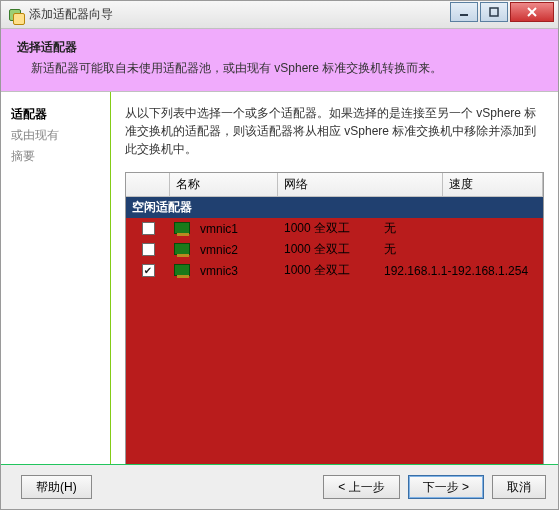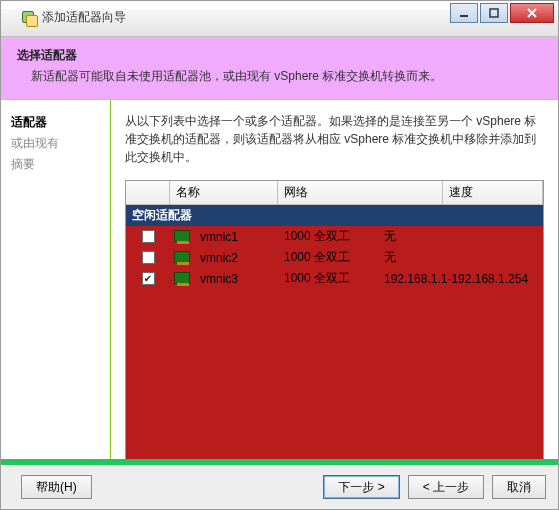--- a/index.html
+++ b/index.html
@@ -1,18 +1,18 @@
 <!DOCTYPE html>
 <html><head>
 <meta charset="utf-8">
 <style>
   * { box-sizing: border-box; margin: 0; padding: 0; font-family: "Microsoft YaHei", "SimSun", Tahoma, sans-serif; font-size: 12px; }
   body { background: #d4d0c8; }
   .window { width: 559px; height: 510px; background: #fff; border: 1px solid #9a9a9a; position: relative; }
-  .titlebar { height: 28px; background: linear-gradient(#f7f7f7, #e3e3e3); border-bottom: 1px solid #c0c0c0; display: flex; padding-left: 19px; margin-top: 8px; }
+  .titlebar { height: 28px; background: linear-gradient(#f7f7f7, #e3e3e3); border-bottom: 1px solid #c0c0c0; display: flex; align-items: center; padding-left: 6px; }
   .titlebar .ticon { width: 16px; height: 16px; margin-right: 6px; position: relative; }
   .titlebar .ticon::before { content:""; position:absolute; left:2px; top:2px; width:10px; height:10px; border:1px solid #3a7a2b; background:#9ccf74; border-radius:2px; }
   .titlebar .ticon::after { content:""; position:absolute; left:6px; top:6px; width:10px; height:10px; border:1px solid #b8860b; background:#ffe08a; border-radius:2px; }
   .titlebar-text { flex: 1; color: #333; }
   .winbtns { display:flex; height:20px; margin-right:4px; margin-top:-6px; }
   .winbtn { width: 28px; height: 20px; border: 1px solid #5a7fa0; background: linear-gradient(#e5eef7,#c6d7e8); margin-left: 2px; display:flex; align-items:center; justify-content:center; color:#2b3a4a; }
   .winbtn.close { width: 44px; background: linear-gradient(#e88,#c33); border-color:#a02020; color:#fff; }
   .winbtn svg { display:block; }
   .header { padding: 10px 16px 14px 16px; border-bottom: 1px solid #c0c0c0; background:#f0abfc; }
   .header-title { font-weight: bold; color:#222; }
@@ -35,21 +35,21 @@
   .row { display:flex; align-items:center; padding:2px 0; }
   .row .c0 { width:44px; display:flex; justify-content:center; padding:0; }
   .row .c1 { width:108px; display:flex; gap:10px; padding-left:4px; }
   .row .c2 { width:100px; padding-left:6px; }
   .row .c3 { flex:1; padding-left:6px; }
   .chk { width:13px; height:13px; border:1px solid #6a6a6a; background:#fff; display:inline-flex; align-items:center; justify-content:center; }
   .chk.checked::after { content:"✔"; font-size:10px; color:#222; line-height:10px; }
   .nic { width:16px; height:12px; background:#1a7a1a; border:1px solid #0a4a0a; position:relative; }
   .nic::after { content:""; position:absolute; left:2px; bottom:-3px; width:12px; height:3px; background:#b88a20; }
   .listfill { flex:1; }
-  .footer { position:absolute; bottom:0; left:0; right:0; border-top:6px solid #22c55e; background:#eee; padding:10px 12px; display:flex; align-items:center; }
+  .footer { position:absolute; bottom:0; left:0; right:0; border-top:1px solid #22c55e; background:#eee; padding:10px 12px; display:flex; align-items:center; }
   .btn { height:24px; padding:0 14px; border:1px solid #8a8a8a; background:linear-gradient(#fafafa,#e4e4e4); cursor:pointer; }
   .btn.default { border:1px solid #3a6ea5; box-shadow:0 0 0 1px #7fb2e6 inset; }
   .footer .spacer { flex:1; }
   .footer .btn { margin-left:8px; }
 </style>
 </head>
 <body>
 
 <div class="window">
 
@@ -137,18 +137,18 @@
         </div>
 
         <div class="listfill"></div>
       </div>
     </div>
   </div>
 
   <div class="footer">
     <button class="btn">帮助(H)</button>
     <span class="spacer"></span>
+    <button class="btn">&lt; 上一步</button>
     <button class="btn default">下一步 &gt;</button>
-    <button class="btn">&lt; 上一步</button>
     <button class="btn">取消</button>
   </div>
 
 </div>
 
 </body></html>

